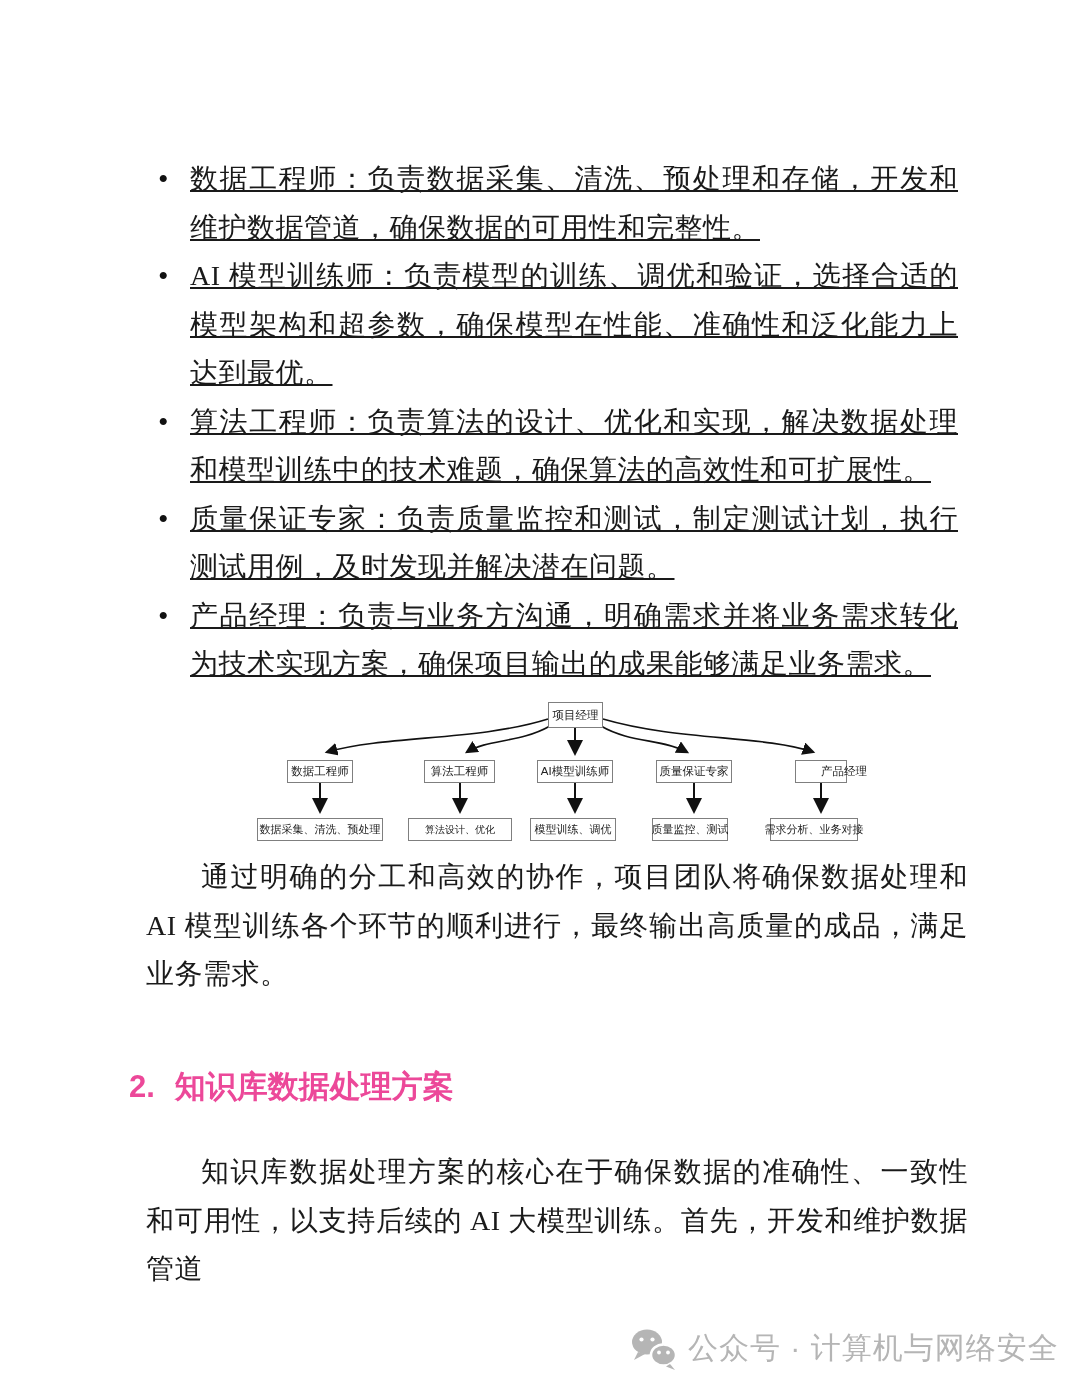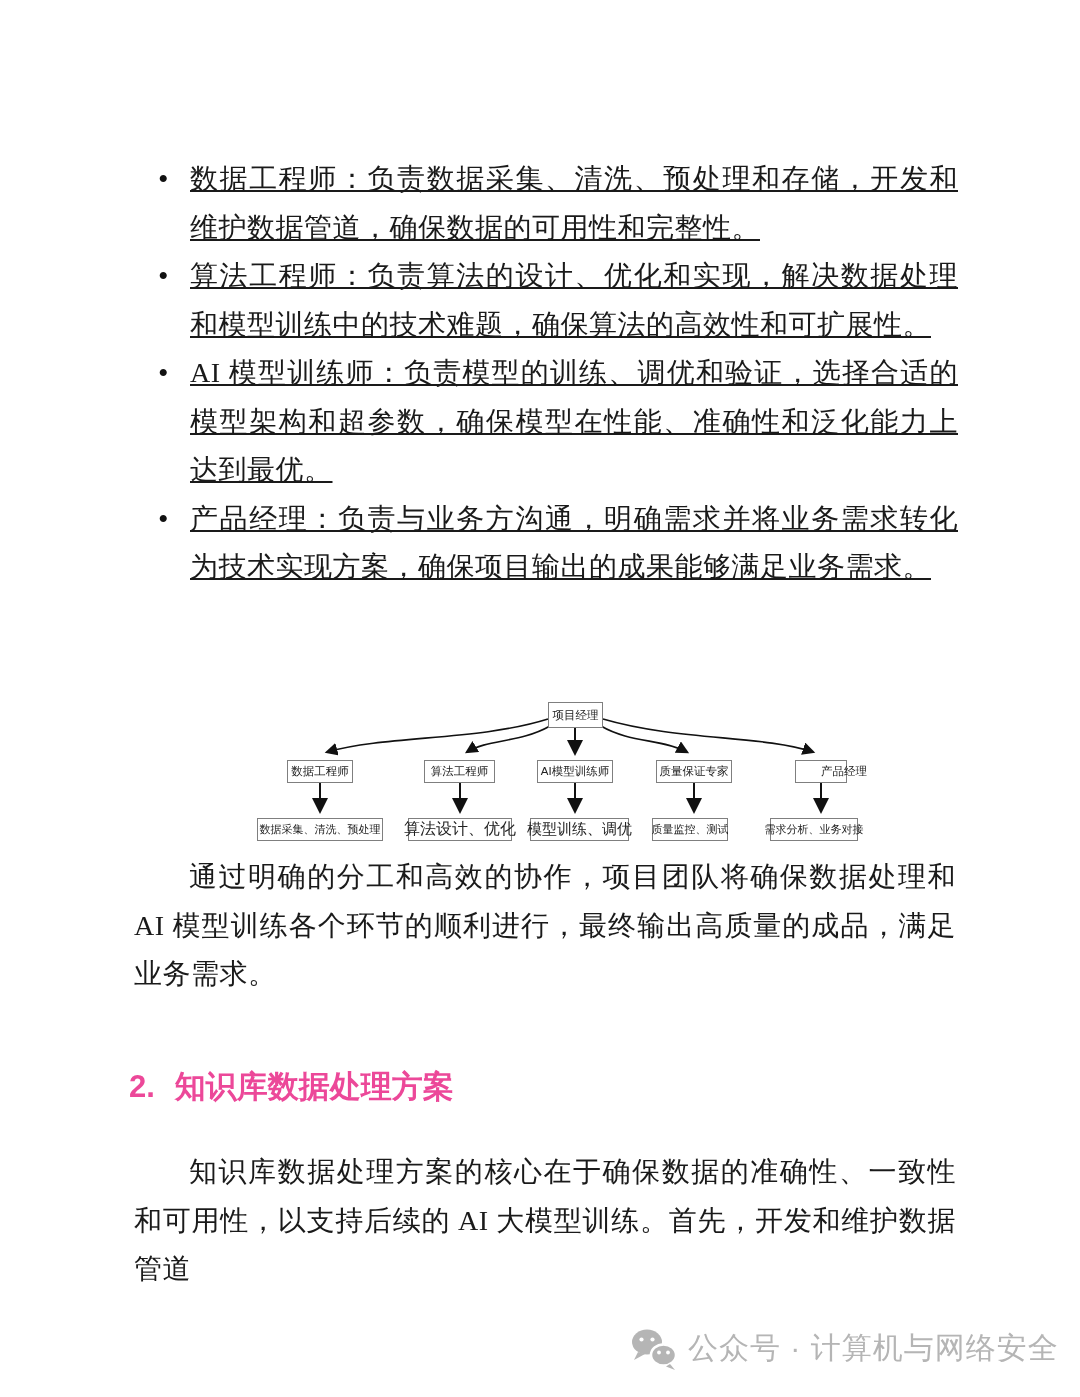--- a/index.html
+++ b/index.html
@@ -64,21 +64,21 @@
     justify-content: center;
     font-family: "Liberation Sans", "DejaVu Sans", sans-serif;
     font-size: 11.5px;
     color: #222222;
     white-space: nowrap;
   }
 
   
   .para {
     position: absolute;
-    left: 134px;
+    left: 146px;
     width: 822px;
     margin: 0;
     font-size: 28px;
     line-height: 48.5px;
     text-align: justify;
     text-indent: 55px;
     letter-spacing: 0.5px;
   }
   .para-teamwork { top: 853px; }
   .para-knowledge { top: 1148px; }
@@ -113,22 +113,23 @@
     white-space: nowrap;
   }
 </style>
 </head>
 <body>
 
 <div class="page">
 
   <ul class="bullet-list">
     <li>数据工程师：负责数据采集、清洗、预处理和存储，开发和维护数据管道，确保数据的可用性和完整性。</li>
+    <li>AI 模型训练师：负责模型的训练、调优和验证，选择合适的模型架构和超参数，确保模型在性能、准确性和泛化能力上达到最优。</li>
     <li>算法工程师：负责算法的设计、优化和实现，解决数据处理和模型训练中的技术难题，确保算法的高效性和可扩展性。</li>
-    <li>AI 模型训练师：负责模型的训练、调优和验证，选择合适的模型架构和超参数，确保模型在性能、准确性和泛化能力上达到最优。</li>
+    <li>质量保证专家：负责质量监控和测试，制定测试计划，执行测试用例，及时发现并解决潜在问题。</li>
     <li>产品经理：负责与业务方沟通，明确需求并将业务需求转化为技术实现方案，确保项目输出的成果能够满足业务需求。</li>
   </ul>
 
   <div class="org-chart">
     <svg class="connectors" viewBox="0 0 632 150">
       <defs>
         <marker id="ah" markerWidth="10" markerHeight="9" refX="6.5" refY="4" orient="auto">
           <path d="M0,0 L8,4 L0,8 z" fill="#111111"></path>
         </marker>
       </defs>
@@ -146,22 +147,22 @@
 
     <div class="node" style="left:300px; top:5px;  width:55px;  height:26px;text-align:center;">项目经理</div>
 
     <div class="node" style="left:39px;  top:63px; width:66px;  height:23px;">数据工程师</div>
     <div class="node" style="left:176px; top:63px; width:71px;  height:23px;">算法工程师</div>
     <div class="node" style="left:289px; top:63px; width:76px;  height:23px;">AI模型训练师</div>
     <div class="node" style="left:408px; top:63px; width:76px;  height:23px;">质量保证专家</div>
     <div class="node" style="left:547px; top:63px; width:52px;  height:23px;padding-left:46px;">产品经理</div>
 
     <div class="node" style="left:9px;   top:121px; width:126px; height:23px; font-size:11px;">数据采集、清洗、预处理</div>
-    <div class="node" style="left:160px; top:121px; width:104px; height:23px; font-size:16px;">算法设计、优化</div>
-    <div class="node" style="left:282px; top:121px; width:99px;  height:23px; font-size:15px;">模型训练、调优</div>
+    <div class="node" style="left:160px; top:121px; width:104px; height:23px; font-size:10px;">算法设计、优化</div>
+    <div class="node" style="left:282px; top:121px; width:86px;  height:23px; font-size:11px;">模型训练、调优</div>
     <div class="node" style="left:404px; top:121px; width:76px;  height:23px; font-size:11px;">质量监控、测试</div>
     <div class="node" style="left:522px; top:121px; width:88px; height:23px; font-size:11px;">需求分析、业务对接</div>
   </div>
 
   <p class="para para-teamwork">通过明确的分工和高效的协作，项目团队将确保数据处理和 AI 模型训练各个环节的顺利进行，最终输出高质量的成品，满足业务需求。</p>
 
   <h2 class="section-heading">
     <span class="sec-number">2.</span><span class="sec-title">知识库数据处理方案</span>
   </h2>
 

